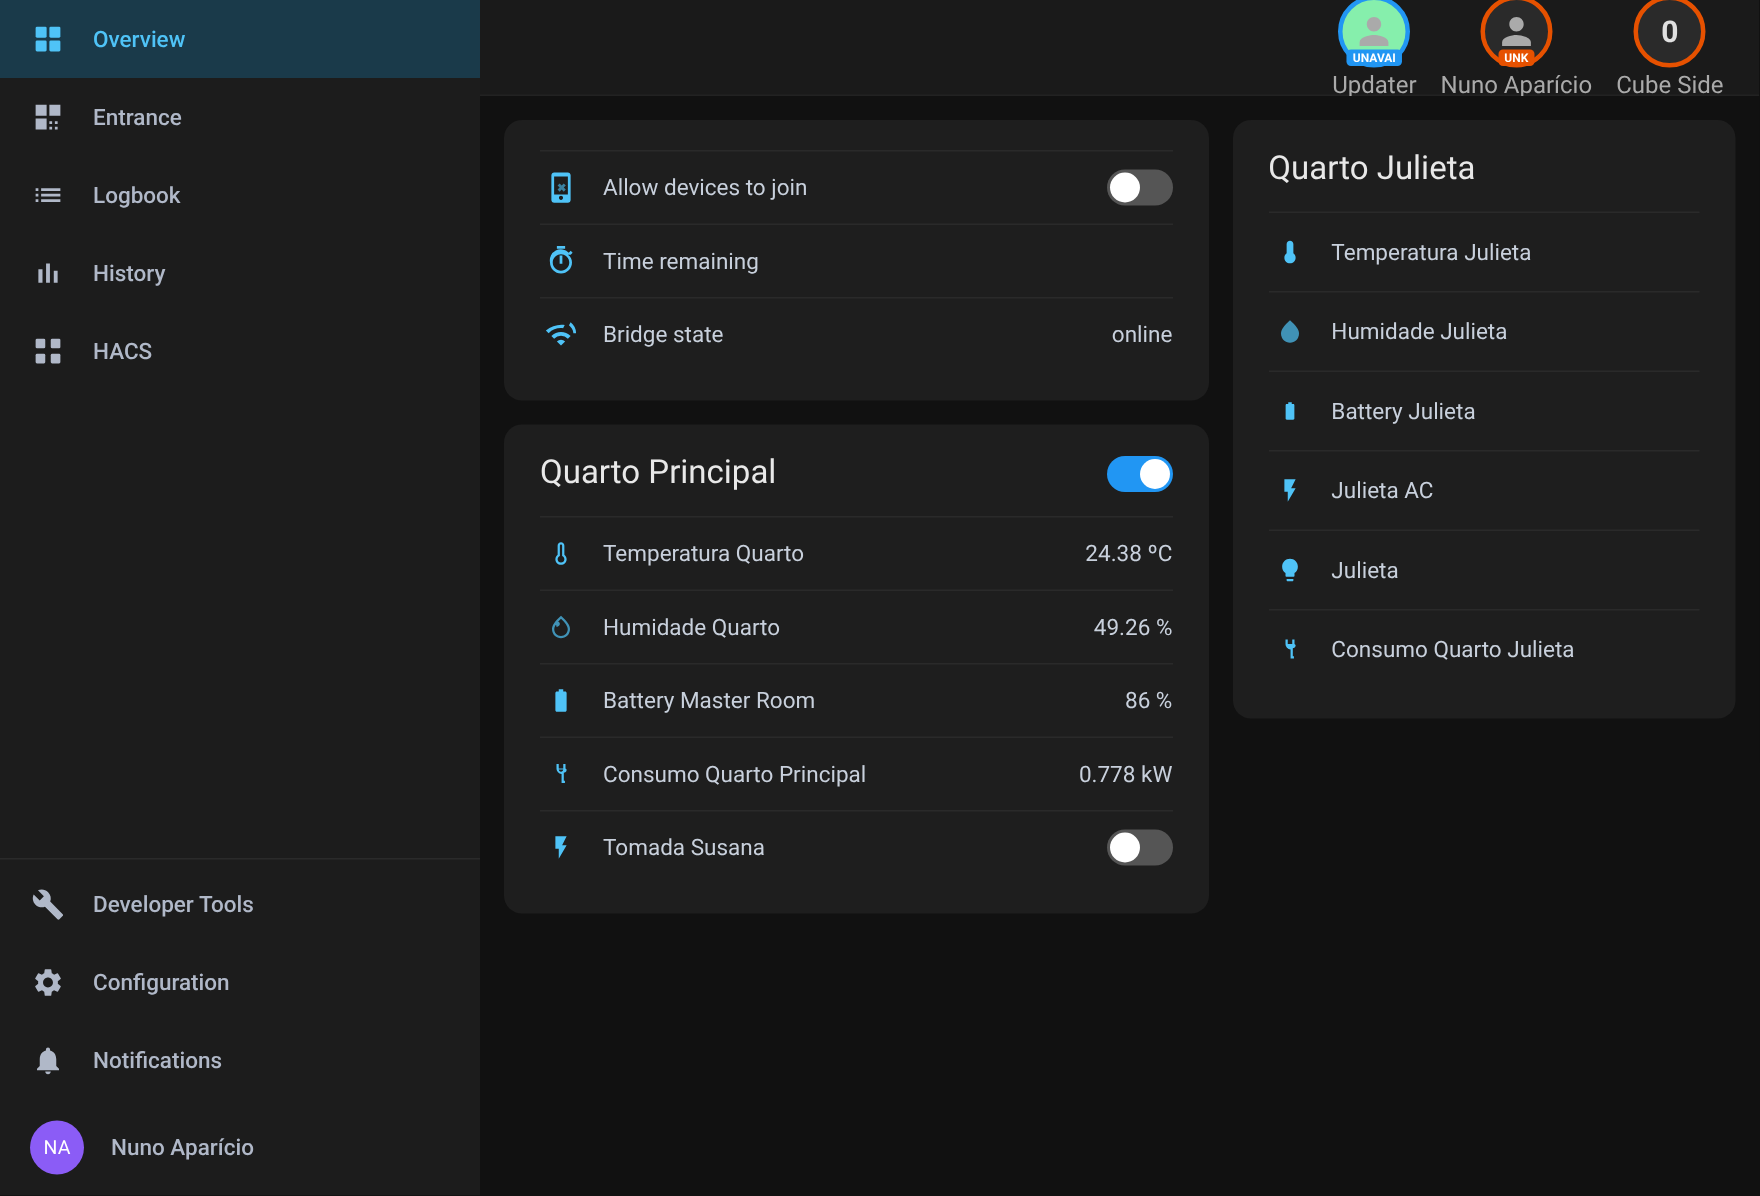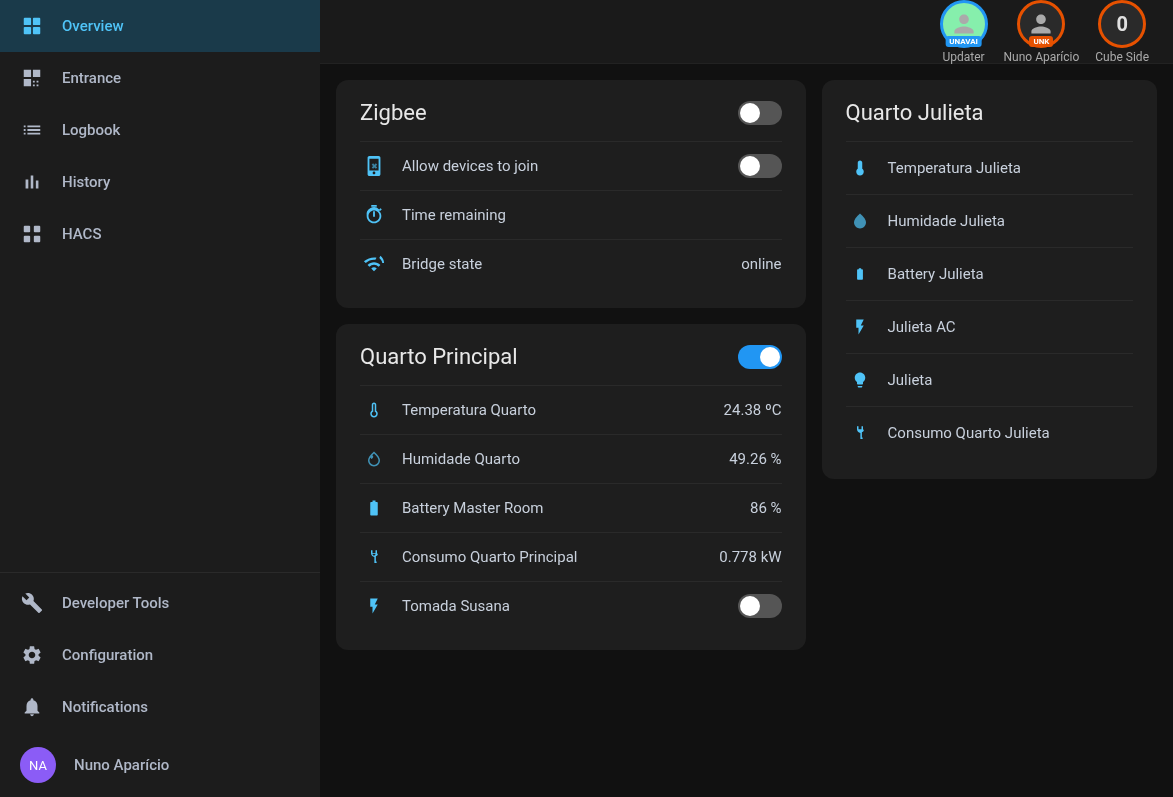--- a/index.html
+++ b/index.html
@@ -109,21 +109,21 @@
       left: 50%;
       transform: translateX(-50%);
       font-size: 8px;
       padding: 1px 4px;
       border-radius: 3px;
       font-weight: 700;
       color: #fff;
       white-space: nowrap;
     }
     .user-label {
-      font-size: 12px;
+      font-size: 16px;
       color: #aaa;
       margin-top: 2px;
       text-align: center;
     }
 
     
     .content {
       display: flex;
       flex: 1;
       padding: 16px;
@@ -362,24 +362,20 @@
       </div>
       <span class="user-label">Cube Side</span>
     </div>
   </header>
 
   <div class="content">
 
     <div class="left-col">
 
       <div class="card">
-        <div class="card-header">
-          <span class="card-title">Zigbee</span>
-          <div class="toggle off"></div>
-        </div>
 
         <div class="card-row">
           <span class="row-icon">
             <svg width="22" height="22" viewBox="0 0 24 24">
                 <path d="M17 1H7C5.9 1 5 1.9 5 3v18c0 1.1.9 2 2 2h10c1.1 0 2-.9 2-2V3c0-1.1-.9-2-2-2zm-5 20c-.83 0-1.5-.67-1.5-1.5S11.17 18 12 18s1.5.67 1.5 1.5S12.83 21 12 21zm5-4H7V4h10v13z"></path>
                 <path d="M9.5 10.5L11 9l1.5 1.5L14 9l1.5 1.5L14 12l1.5 1.5L14 15l-1.5-1.5L11 15l-1.5-1.5L11 12z" opacity="0.6"></path>
               </svg>
           </span>
           <span class="row-label">Allow devices to join</span>
           <div class="toggle off"></div>

